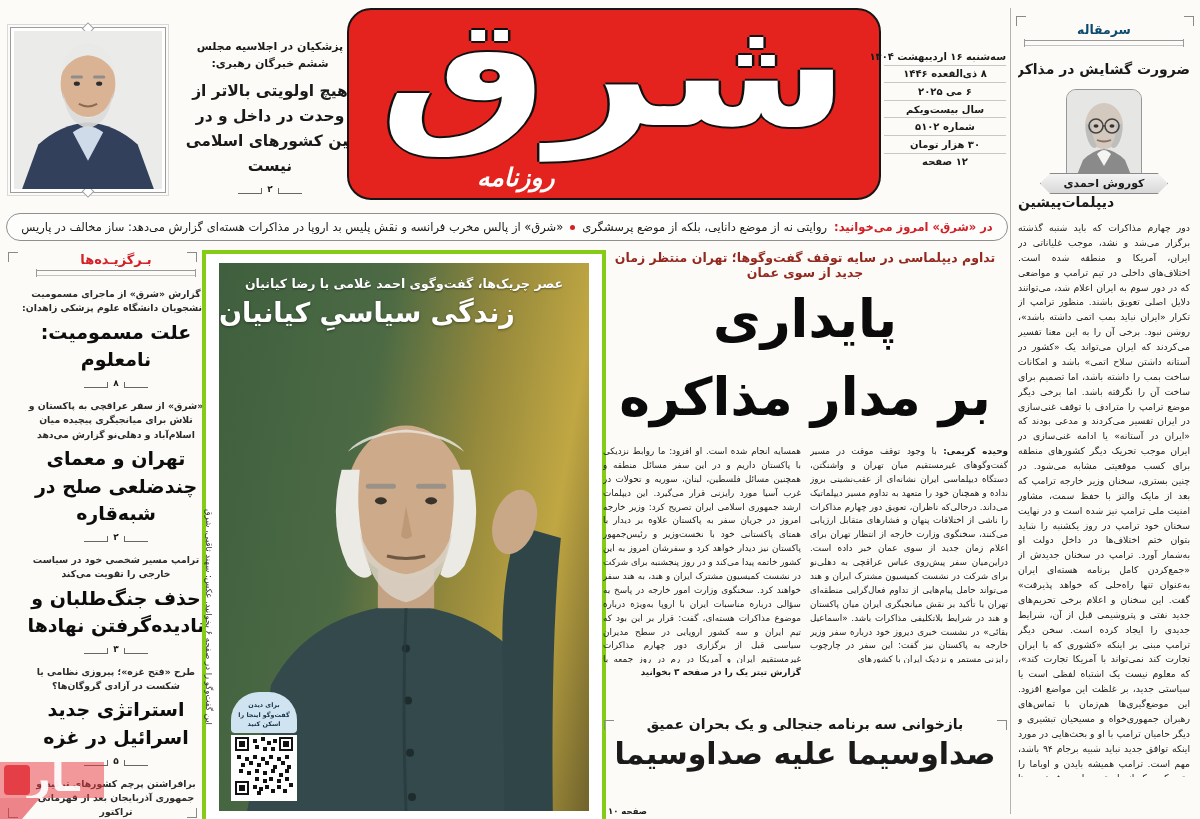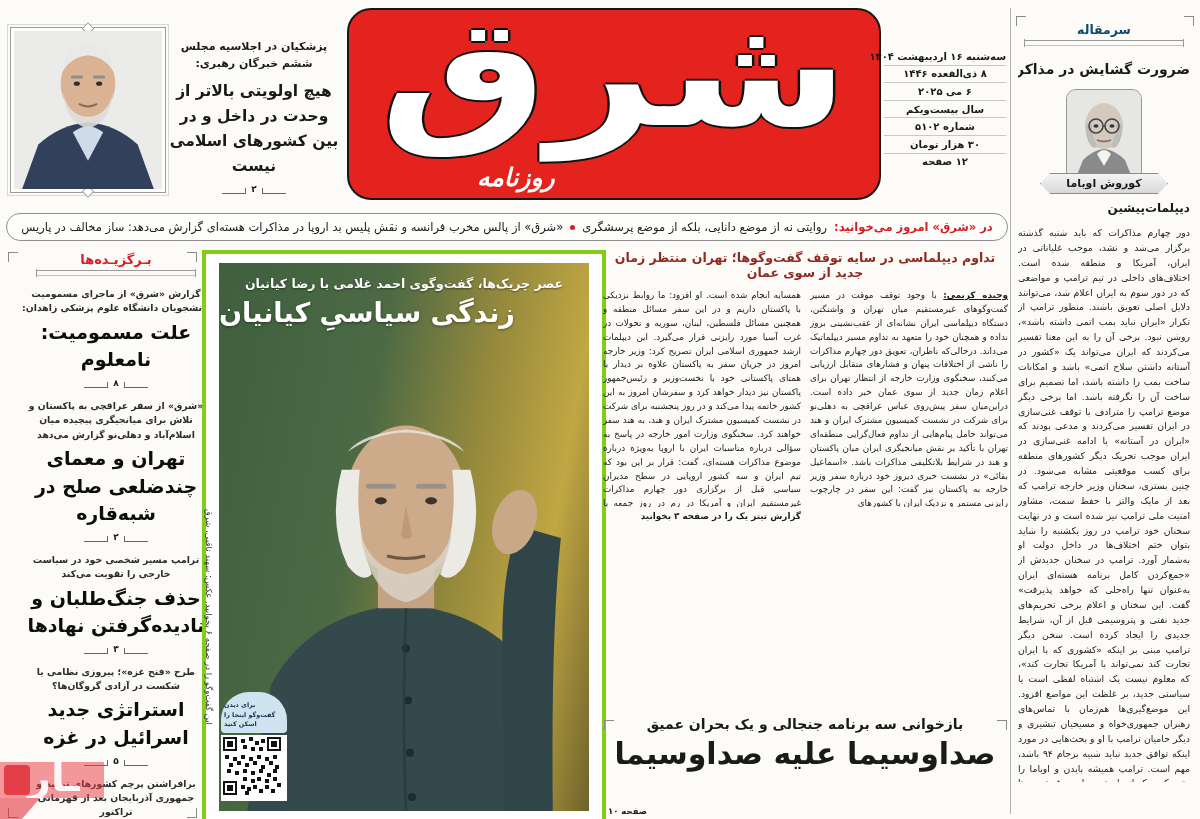--- a/index.html
+++ b/index.html
@@ -20,21 +20,21 @@
   .po .seg::after{content:"";position:absolute;top:0;width:1px;height:5px;background:#666;}
   .po .seg.l::after{right:0;} .po .seg.r::after{left:0;}
   .po .num{font-size:9px;font-weight:bold;line-height:1;}
 
   
   .pez-frame{position:absolute;left:10px;top:27px;width:154px;height:164px;background:#fff;
              border:1px solid #9c9c9c;outline:1px solid #d9d9d9;outline-offset:2px;}
   .pez-frame .dia{position:absolute;left:50%;width:7px;height:7px;background:#fff;border:1px solid #9c9c9c;transform:translateX(-50%) rotate(45deg);}
   .pez-frame .dia.t{top:-4px;} .pez-frame .dia.b{bottom:-4px;}
   .pez-photo{position:absolute;inset:3px;overflow:hidden;background:#ececea;}
-  .pez-text{position:absolute;left:166px;top:38px;width:176px;text-align:center;}
+  .pez-text{position:absolute;left:182px;top:38px;width:176px;text-align:center;}
   .pez-kicker{font-size:11px;font-weight:bold;line-height:1.55;}
   .pez-headline{font-size:15.5px;font-weight:bold;line-height:1.62;margin-top:7px;}
 
   .logo-box{position:absolute;left:347px;top:8px;width:530px;height:188px;background:#e5231e;
             border:2px solid #161616;border-radius:24px;}
   .logo-script{position:absolute;left:0;right:0;top:-34px;text-align:center;color:#fff;
                font-weight:bold;font-size:150px;line-height:1.3;transform:scaleX(1.25);
                text-shadow:2px 0 0 #111,-2px 0 0 #111,0 2px 0 #111,0 -2px 0 #111;}
   .logo-sub{position:absolute;left:128px;bottom:6px;color:#fff;font-size:25px;font-weight:bold;font-style:italic;}
 
@@ -63,53 +63,53 @@
 
   
   .feature{position:absolute;left:202px;top:250px;width:396px;height:566px;background:#fff;border:4px solid #84cc16;}
   .feature .photo{position:absolute;left:13px;right:13px;top:9px;bottom:9px;overflow:hidden;
       background:linear-gradient(100deg,#3f5f3e 0%,#4c6a44 38%,#95893c 62%,#c1a743 82%,#6f632c 100%);}
   .feature-kicker{position:absolute;top:13px;left:0;right:0;text-align:center;color:#fff;font-size:12.5px;font-weight:bold;
                   text-shadow:0 1px 2px rgba(0,0,0,.45);}
   .feature-headline{position:absolute;top:34px;left:0;right:0;text-align:left;color:#fff;font-size:27px;font-weight:bold;
                     text-shadow:0 1px 3px rgba(0,0,0,.4);}
   .kian-svg{position:absolute;inset:0;width:100%;height:100%;}
-  .qr-wrap{position:absolute;left:2px;bottom:10px;width:66px;text-align:left;}
+  .qr-wrap{position:absolute;left:12px;bottom:10px;width:66px;text-align:center;}
   .qr-bubble{background:#cfe4f0;border-radius:28px 28px 4px 4px;font-size:6.4px;line-height:1.5;font-weight:bold;
              color:#14324a;padding:9px 3px 3px;}
   .qr-box{background:#fff;padding:2px;margin-top:2px;}
   .side-caption{position:absolute;left:18px;top:612px;width:382px;text-align:center;font-size:8.5px;color:#333;
                 transform:rotate(90deg);white-space:nowrap;direction:rtl;}
 
   
   .lead{position:absolute;left:602px;top:250px;width:406px;}
   .lead-kicker{text-align:center;color:#93281f;font-weight:bold;font-size:12.5px;}
   .lead-headline{text-align:center;font-weight:bold;color:#0b0b0b;font-size:52px;line-height:1.5;letter-spacing:-1px;}
   .lead-body{display:flex;gap:9px;margin-top:9px;}
   .lead-col{width:198px;font-size:8.8px;line-height:1.58;text-align:justify;}
   .clip{height:218px;overflow:hidden;}
-  .byline{font-weight:bold;text-decoration:underline;}
+  .byline{font-weight:bold;}
   .lead-footer{font-size:8.8px;font-weight:bold;margin-top:3px;}
 
   
   .tv{position:absolute;left:602px;top:716px;width:406px;height:100px;text-align:center;}
   .tv-kicker{font-size:14px;font-weight:bold;}
   .tv-headline{font-size:30px;font-weight:bold;margin-top:4px;}
   .tv-page{position:absolute;left:6px;bottom:0;font-size:8.5px;font-weight:bold;}
 
   
   .v-rule{position:absolute;left:1010px;top:8px;width:0;height:806px;border-left:1px solid #b3b3b0;}
   .editorial{position:absolute;left:1018px;top:12px;width:172px;height:800px;overflow:hidden;}
   .ed-title{color:#0c4a6e;font-weight:bold;font-size:12.5px;text-align:center;margin-top:10px;}
   .ed-headline{font-size:14px;font-weight:bold;text-align:center;margin-top:15px;white-space:nowrap;}
   .ed-photo{width:74px;height:90px;margin:12px auto 0;border:1px solid #979797;border-radius:10px 10px 0 0;overflow:hidden;background:#e4e4e2;}
   .ed-badge{width:126px;margin:-8px auto 0;position:relative;background:linear-gradient(#f4f4f4,#d8d8d8);
             border:1px solid #8a8a8a;clip-path:polygon(0 50%,8% 0,92% 0,100% 50%,92% 100%,8% 100%);
             font-size:11px;font-weight:bold;text-align:center;padding:3px 0;}
-  .ed-role{font-size:12px;font-weight:bold;text-align:right;margin-top:7px;}
+  .ed-role{font-size:14px;font-weight:bold;text-align:left;}
   .ed-body{margin-top:11px;font-size:9.3px;line-height:1.6;text-align:justify;height:556px;overflow:hidden;color:#222;}
 </style>
 </head>
 <body>
 
 <div id="page">
 
   <div class="pez-frame">
     <span class="dia t"></span>
     <span class="dia b"></span>
@@ -305,20 +305,24 @@
               <rect x="11" y="27" width="2" height="2"></rect>
           </svg>
         </div>
       </div>
     </div>
   </div>
   <div class="side-caption">این گفت‌وگو را در صفحه ۶ بخوانید. عکس: سهند ثاقبی، شرق</div>
 
   <div class="lead">
     <div class="lead-kicker">تداوم دیپلماسی در سایه توقف گفت‌وگوها؛ تهران منتظر زمان جدید از سوی عمان</div>
+    <div class="lead-headline">
+      <div>پایداری</div>
+      <div>بر مدار مذاکره</div>
+    </div>
     <div class="lead-body">
       <div class="lead-col">
         <div class="clip">
           <span class="byline">وحیده کریمی:</span><span> با وجود توقف موقت در مسیر گفت‌وگوهای غیرمستقیم میان تهران و واشنگتن، دستگاه دیپلماسی ایران نشانه‌ای از عقب‌نشینی بروز نداده و همچنان خود را متعهد به تداوم مسیر دیپلماتیک می‌داند. درحالی‌که ناظران، تعویق دور چهارم مذاکرات را ناشی از اختلافات پنهان و فشارهای متقابل ارزیابی می‌کنند، سخنگوی وزارت خارجه از انتظار تهران برای اعلام زمان جدید از سوی عمان خبر داده است. دراین‌میان سفر پیش‌روی عباس عراقچی به دهلی‌نو برای شرکت در نشست کمیسیون مشترک ایران و هند می‌تواند حامل پیام‌هایی از تداوم فعال‌گرایی منطقه‌ای تهران با تأکید بر نقش میانجیگری ایران میان پاکستان و هند در شرایط بلاتکلیفی مذاکرات باشد. «اسماعیل بقائی» در نشست خبری دیروز خود درباره سفر وزیر خارجه به پاکستان نیز گفت: این سفر در چارچوب رایزنی مستمر و نزدیک ایران با کشورهای</span>
         </div>
       </div>
       <div class="lead-col">
         <div class="clip">همسایه انجام شده است. او افزود: ما روابط نزدیکی با پاکستان داریم و در این سفر مسائل منطقه و همچنین مسائل فلسطین، لبنان، سوریه و تحولات در غرب آسیا مورد رایزنی قرار می‌گیرد. این دیپلمات ارشد جمهوری اسلامی ایران تصریح کرد: وزیر خارجه امروز در جریان سفر به پاکستان علاوه بر دیدار با همتای پاکستانی خود با نخست‌وزیر و رئیس‌جمهور پاکستان نیز دیدار خواهد کرد و سفرشان امروز به این کشور خاتمه پیدا می‌کند و در روز پنجشنبه برای شرکت در نشست کمیسیون مشترک ایران و هند، به هند سفر خواهند کرد. سخنگوی وزارت امور خارجه در پاسخ به سؤالی درباره مناسبات ایران با اروپا به‌ویژه درباره موضوع مذاکرات هسته‌ای، گفت: قرار بر این بود که تیم ایران و سه کشور اروپایی در سطح مدیران سیاسی قبل از برگزاری دور چهارم مذاکرات غیرمستقیم ایران و آمریکا در رم در روز جمعه با یکدیگر رایزنی کنند...</div>
         <div class="lead-footer">گزارش تیتر یک را در صفحه ۳ بخوانید</div>
       </div>
@@ -350,18 +354,18 @@
         <path d="M19,34 Q18,48 24,56 Q28,60 30,56 Q24,46 25,34 Z" fill="#bdbdbb"></path>
         <path d="M55,34 Q56,48 50,56 Q46,60 44,56 Q50,46 49,34 Z" fill="#bdbdbb"></path>
         <circle cx="29" cy="36" r="7" fill="none" stroke="#444" stroke-width="1.6"></circle>
         <circle cx="45" cy="36" r="7" fill="none" stroke="#444" stroke-width="1.6"></circle>
         <line x1="36" y1="36" x2="38" y2="36" stroke="#444" stroke-width="1.6"></line>
         <ellipse cx="29" cy="36" rx="2.5" ry="1.8" fill="#333"></ellipse>
         <ellipse cx="45" cy="36" rx="2.5" ry="1.8" fill="#333"></ellipse>
         <path d="M30,50 Q37,53 44,50" stroke="#8a7060" stroke-width="1.8" fill="none"></path>
       </svg>
     </div>
-    <div class="ed-badge">کوروش اوباما</div>
+    <div class="ed-badge">کوروش احمدی</div>
     <div class="ed-role">دیپلمات‌پیشین</div>
     <div class="ed-body">دور چهارم مذاکرات که باید شنبه گذشته برگزار می‌شد و نشد، موجب غلیاناتی در ایران، آمریکا و منطقه شده است. اختلاف‌های داخلی در تیم ترامپ و مواضعی که در دور سوم به ایران اعلام شد، می‌توانند دلایل اصلی تعویق باشند. منظور ترامپ از تکرار «ایران نباید بمب اتمی داشته باشد»، روشن نبود. برخی آن را به این معنا تفسیر می‌کردند که ایران می‌تواند یک «کشور در آستانه داشتن سلاح اتمی» باشد و امکانات ساخت بمب را داشته باشد، اما تصمیم برای ساخت آن را نگرفته باشد. اما برخی دیگر موضع ترامپ را مترادف با توقف غنی‌سازی در ایران تفسیر می‌کردند و مدعی بودند که «ایران در آستانه» یا ادامه غنی‌سازی در ایران موجب تحریک دیگر کشورهای منطقه برای کسب موقعیتی مشابه می‌شود. در چنین بستری، سخنان وزیر خارجه ترامپ که بعد از مایک والتز با حفظ سمت، مشاور امنیت ملی ترامپ نیز شده است و در نهایت سخنان خود ترامپ در روز یکشنبه را شاید بتوان ختم اختلاف‌ها در داخل دولت او به‌شمار آورد. ترامپ در سخنان جدیدش از «جمع‌کردن کامل برنامه هسته‌ای ایران به‌عنوان تنها راه‌حلی که خواهد پذیرفت» گفت. این سخنان و اعلام برخی تحریم‌های جدید نفتی و پتروشیمی قبل از آن، شرایط جدیدی را ایجاد کرده است. سخن دیگر ترامپ مبنی بر اینکه «کشوری که با ایران تجارت کند نمی‌تواند با آمریکا تجارت کند»، که معلوم نیست یک اشتباه لفظی است یا سیاستی جدید، بر غلظت این مواضع افزود. این موضع‌گیری‌ها هم‌زمان با تماس‌های رهبران جمهوری‌خواه و مسیحیان تبشیری و دیگر حامیان ترامپ با او و بحث‌هایی در مورد اینکه توافق جدید نباید شبیه برجام ۹۴ باشد، مهم است. ترامپ همیشه بایدن و اوباما را متهم کرده که از طریق برجام و رفع تحریم‌ها به ایران امکان داده‌اند تا پولدار شود و به «گروه‌های نیابتی» کمک کند. نگرانی ترامپ این است که به لحاظ سیاسی در برابر تشبیه یک توافق جدید احتمالی به برجام آسیب‌پذیر</div>
   </div>
 
 </div>
 
 </body></html>

